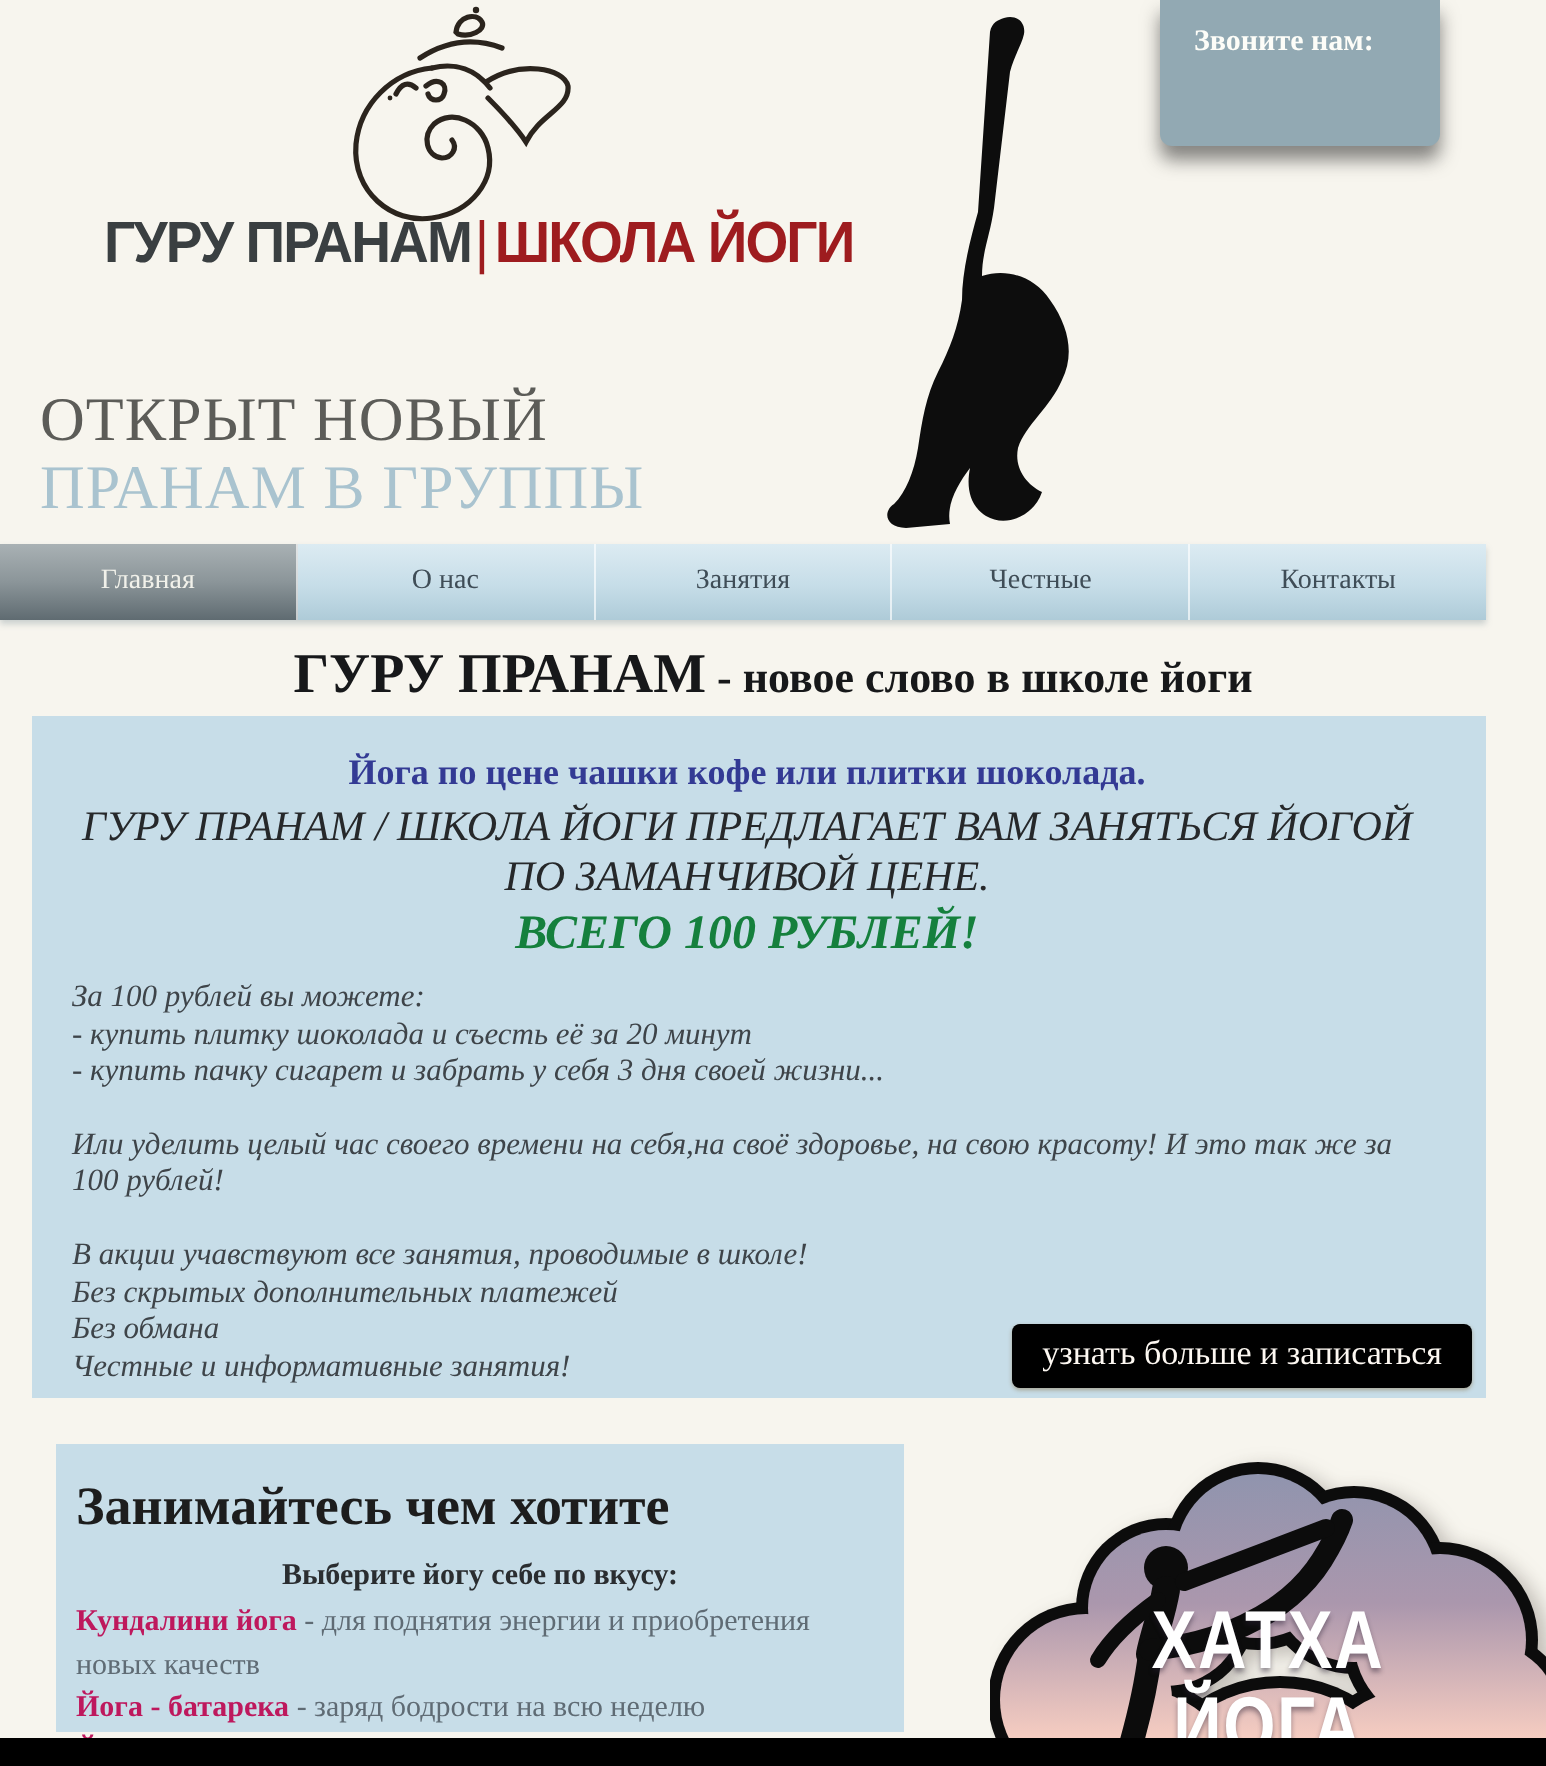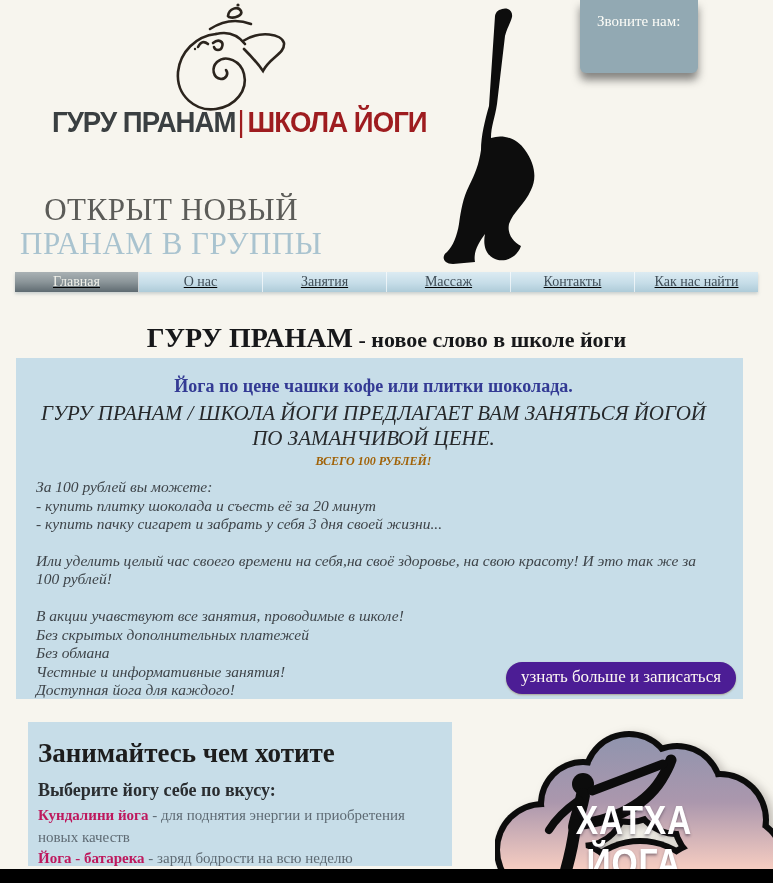--- a/index.html
+++ b/index.html
@@ -7,49 +7,48 @@
   body {
     position:relative;
     background:#f7f5ee;
     font-family:"Liberation Serif", serif;
     overflow:hidden;
   }
   .abs { position:absolute; }
 
   
   .call-box {
-    left:580px; top:0; width:118px; height:73px;
+    left:580px; top:0; width:140px; height:73px;
     background:#92a9b3;
     border-radius:0 0 6px 6px;
     box-shadow:0 7px 9px rgba(40,40,40,.55);
     padding:13px 0 0 17px;
-    color:#fdfdf8; font-weight:normal; font-size:15px;
+    color:#fdfdf8; font-weight:bold; font-size:15px;
   }
   .logo-svg { left:158px; top:2px; }
   .site-title {
     left:52px; top:106px;
     font-family:"Liberation Sans", sans-serif;
     font-weight:bold; font-size:29px; letter-spacing:-1px;
     transform:scaleX(.95); transform-origin:left top;
     white-space:nowrap;
   }
   .site-title .t1 { color:#3a3f41; }
   .site-title .tdiv { color:#9e1c1f; font-weight:400; padding:0 4px 0 2px; }
   .site-title .t2 { color:#9e1c1f; }
   .tagline { left:20px; top:193px; font-size:31px; line-height:34px; letter-spacing:.5px; }
-  .tagline .l1 { color:#5c5c58;text-align:center; }
+  .tagline .l1 { color:#5c5c58; }
   .tagline .l2 { color:#a9c3cf; }
   .hero-silhouette { left:433px; top:6px; }
 
   
   .nav {
-    left:15px; top:272px; width:743px; height:20px;
+    left:0; top:272px; width:743px; height:38px;
     display:flex; list-style:none;
     box-shadow:0 2px 3px rgba(120,140,150,.35);
-    text-decoration:underline;
   }
   .nav li {
     flex:1; display:flex; align-items:center; justify-content:center;
     font-size:14px; color:#3f4d57; cursor:pointer;
     background:linear-gradient(#dcebf2, #c6dde8 55%, #aecbd8);
     border-right:1px solid rgba(255,255,255,.65);
   }
   .nav li:last-child { border-right:none; }
   .nav li.active {
     background:linear-gradient(#a9b1b4, #8b9599 50%, #5f6b71);
@@ -64,39 +63,39 @@
   }
   .main-heading .brand { font-size:28px; }
 
   
   .promo {
     left:16px; top:358px; width:727px; height:341px;
     background:#c7dde8; padding:18px 32px 0 20px;
   }
   .promo-title { text-align:center; font-weight:bold; font-size:18px; color:#333a94; }
   .promo-subtitle { text-align:center; font-style:italic; font-size:21px; color:#26282a; margin-top:4px; }
-  .promo-price { text-align:center; font-weight:bold; font-style:italic; font-size:12px; color:#a16207; margin-top:3px; }
+  .promo-price { text-align:center; font-weight:bold; font-style:italic; font-size:24px; color:#15803d; margin-top:3px; }
   .promo-lines { margin-top:9px; font-style:italic; font-size:15.5px; color:#3e4449; line-height:18.6px; }
   .promo-lines .gap { margin-top:18px; }
   .cta-btn {
     position:absolute; right:7px; bottom:5px;
-    background:#4c1d95; color:#fdf8f2;
-    border:none; border-radius:16px;
+    background:#000000; color:#fdf8f2;
+    border:none; border-radius:4px;
     font-family:"Liberation Serif", serif;
     font-size:17px; padding:5px 15px 7px 15px; cursor:pointer;
     box-shadow:0 1px 2px rgba(120,80,20,.4);
   }
 
   
   .activities {
     left:28px; top:722px; width:424px; height:144px;
     background:#c7dde8; padding:16px 10px 0 10px;
   }
   .act-title { text-align:left; font-weight:bold; font-size:27px; color:#1d1d1d; }
-  .act-subtitle { text-align:left; font-weight:bold; font-size:18px; color:#2a2d30; margin-top:11px; }
+  .act-subtitle { text-align:center; font-weight:bold; font-size:15px; color:#2a2d30; margin-top:11px; }
   .act-list { margin-top:4px; font-size:15px; line-height:21.5px; }
   .act-list b { color:#be185d; }
   .act-list span { color:#5f6b74; }
 
   
   .hatha-card { left:495px; top:722px; width:278px; height:148px; overflow:hidden; cursor:pointer; }
   .hatha-card svg { filter:drop-shadow(5px 3px 5px rgba(90,80,75,.35)); }
   .hatha-text {
     position:absolute; left:0; width:100%; text-align:center;
     font-family:"Liberation Sans", sans-serif; font-weight:bold;
@@ -139,43 +138,41 @@
 </div>
 
 <svg class="abs hero-silhouette" width="135" height="265" viewBox="0 0 135 265">
   <path fill="#0d0d0d" d="M 69 3 C 75 1 80 5 79 11 C 78 16 74 22 72 30 L 64 98 C 62 112 58 120 58 132 C 70 128 84 132 92 144 C 102 158 104 172 98 184 C 92 198 80 206 76 218 C 74 228 80 236 88 240 C 84 252 70 258 60 252 C 52 247 50 238 52 228 C 46 236 40 246 42 256 L 20 258 C 10 258 8 250 14 246 C 20 240 24 230 26 218 C 28 204 30 192 36 180 C 42 168 46 158 48 144 C 48 130 52 114 56 100 L 62 10 C 63 5 66 4 69 3 Z"></path>
 </svg>
 
 <ul class="abs nav">
   <li class="active">Главная</li>
   <li>О нас</li>
   <li>Занятия</li>
-  <li>Массаж</li>
+  <li>Честные</li>
   <li>Контакты</li>
-  <li>Как нас найти</li>
 </ul>
 
 <div class="abs main-heading">
   <span class="brand">ГУРУ ПРАНАМ</span><span> - новое слово в школе йоги</span>
 </div>
 
 <div class="abs promo">
   <div class="promo-title">Йога по цене чашки кофе или плитки шоколада.</div>
   <div class="promo-subtitle">ГУРУ ПРАНАМ / ШКОЛА ЙОГИ ПРЕДЛАГАЕТ ВАМ ЗАНЯТЬСЯ ЙОГОЙ ПО ЗАМАНЧИВОЙ ЦЕНЕ.</div>
   <div class="promo-price">ВСЕГО 100 РУБЛЕЙ!</div>
   <div class="promo-lines">
     <div>За 100 рублей вы можете:</div>
     <div>- купить плитку шоколада и съесть её за 20 минут</div>
     <div>- купить пачку сигарет и забрать у себя 3 дня своей жизни...</div>
     <div class="gap">Или уделить целый час своего времени на себя,на своё здоровье, на свою красоту! И это так же за 100 рублей!</div>
     <div class="gap">В акции учавствуют все занятия, проводимые в школе!</div>
     <div>Без скрытых дополнительных платежей</div>
     <div>Без обмана</div>
     <div>Честные и информативные занятия!</div>
-    <div>Доступная йога для каждого!</div>
   </div>
   <button class="cta-btn">узнать больше и записаться</button>
 </div>
 
 <div class="abs activities">
   <div class="act-title">Занимайтесь чем хотите</div>
   <div class="act-subtitle">Выберите йогу себе по вкусу:</div>
   <div class="act-list">
     <div><b>Кундалини йога</b><span> - для поднятия энергии и приобретения новых качеств</span></div>
     <div><b>Йога - батарека</b><span> - заряд бодрости на всю неделю</span></div>

